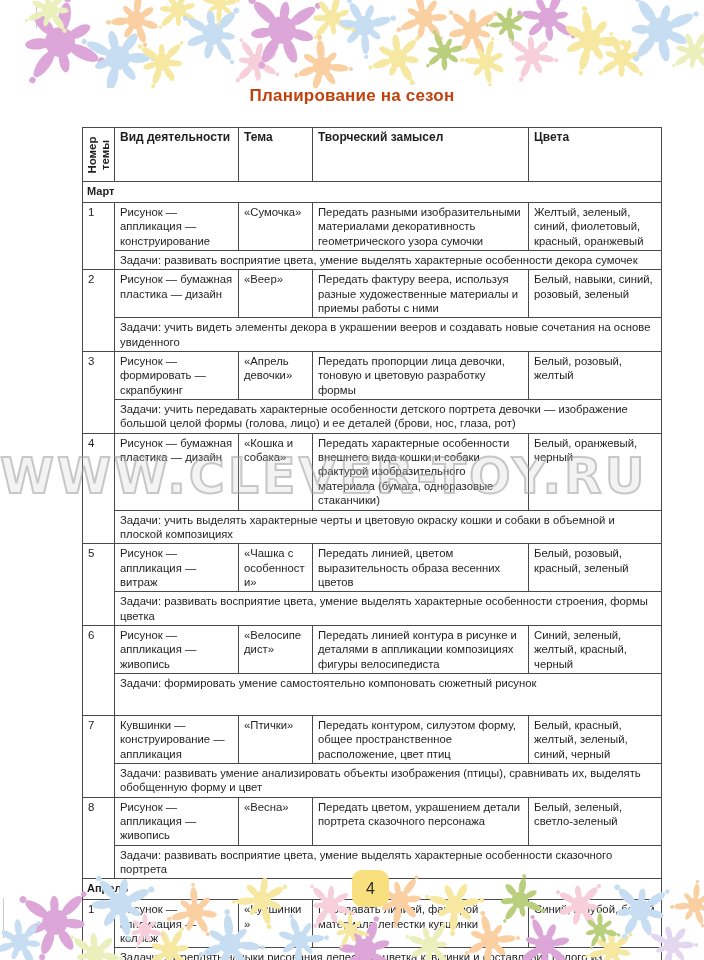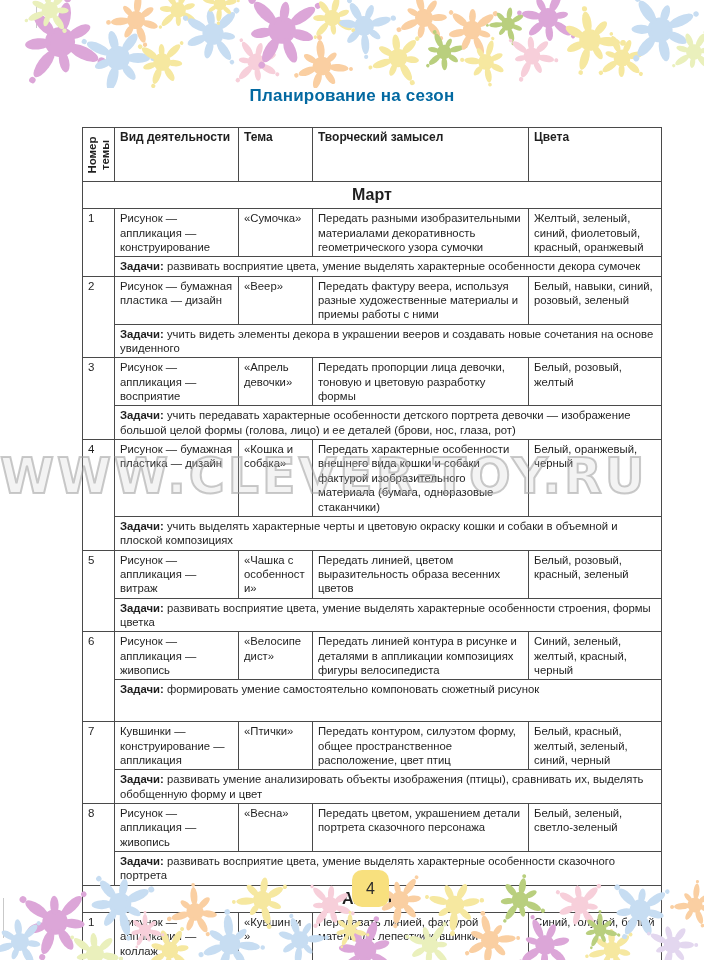--- a/index.html
+++ b/index.html
@@ -14,21 +14,21 @@
   .decor-band { position: absolute; left: 0; width: 704px; pointer-events: none; }
   .decor-top { top: 0; height: 88px; }
   .decor-bottom { top: 872px; height: 88px; }
 
   .crop-mark { position: absolute; background: #c9c9c9; }
   .crop-mark-tl { left: 36px; top: 4px; width: 1px; height: 24px; }
   .crop-mark-bl { left: 3px; top: 898px; width: 1px; height: 40px; }
 
   .page-title {
     position: absolute; top: 86px; left: 0; width: 704px;
-    text-align: center; font-size: 17px; font-weight: bold; color: #0369a1;
+    text-align: center; font-size: 17px; font-weight: bold; color: #c2410c;
     letter-spacing: 0.2px;
   }
 
   .table-wrap { position: absolute; top: 127px; left: 82px; width: 580px; }
   table.planning {
     border-collapse: collapse; table-layout: fixed; width: 579px;
     font-size: 11.3px; line-height: 1.27;
   }
   table.planning th, table.planning td {
     border: 1px solid #4a4a4a; padding: 2px 5px; vertical-align: top;
@@ -38,25 +38,25 @@
     font-size: 12px; font-weight: bold; padding: 2px; }
   th.num-head { position: relative; }
   .vertical-label {
     position: absolute; left: 50%; top: 50%;
     width: 52px; margin-left: -26px; margin-top: -13px; height: 26px;
     transform: rotate(-90deg);
     font-size: 11.5px; font-weight: bold; line-height: 1.1; text-align: center;
     white-space: normal;
   }
   tr.month-row td {
-    text-align: center; font-weight: bold; font-size: 16px;
+    text-align: left; font-weight: bold; font-size: 11px;
     padding: 3px 4px; vertical-align: middle;
   }
   td.num-cell { text-align: center; vertical-align: middle; font-size: 11.5px; }
-  td.tasks-cell b { font-weight: bold; }
+  td.tasks-cell b { font-weight: normal; }
   
   tbody tr:nth-child(13) td.tasks-cell { height: 42px; }
 
   .watermark {
     position: absolute; top: 448px; left: 0; width: 704px;
     pointer-events: none;
     font-family: "DejaVu Sans", sans-serif;
     font-size: 49px; font-weight: bold; letter-spacing: 3px;
     color: rgba(190,190,190,0.18);
     -webkit-text-stroke: 2px rgba(158,158,158,0.55);
@@ -175,21 +175,21 @@
           <td class="activity-cell">Рисунок — бумажная пластика — дизайн</td>
           <td class="theme-cell">«Веер»</td>
           <td class="concept-cell">Передать фактуру веера, используя разные художественные материалы и приемы работы с ними</td>
           <td class="colors-cell">Белый, навыки, синий, розовый, зеленый</td>
         </tr>
         <tr>
           <td class="tasks-cell" colspan="4"><b>Задачи:</b> <span>учить видеть элементы декора в украшении вееров и создавать новые сочетания на основе увиденного</span></td>
         </tr>
         <tr>
           <td class="num-cell" rowspan="2">3</td>
-          <td class="activity-cell">Рисунок — аппликация — восприятие</td>
+          <td class="activity-cell">Рисунок — формировать — скрапбукинг</td>
           <td class="theme-cell">«Апрель девочки»</td>
           <td class="concept-cell">Передать пропорции лица девочки, тоновую и цветовую разработку формы</td>
           <td class="colors-cell">Белый, розовый, желтый</td>
         </tr>
         <tr>
           <td class="tasks-cell" colspan="4"><b>Задачи:</b> <span>учить передавать характерные особенности детского портрета девочки — изображение большой целой формы (голова, лицо) и ее деталей (брови, нос, глаза, рот)</span></td>
         </tr>
         <tr>
           <td class="num-cell" rowspan="2">4</td>
           <td class="activity-cell">Рисунок — бумажная пластика — дизайн</td>

